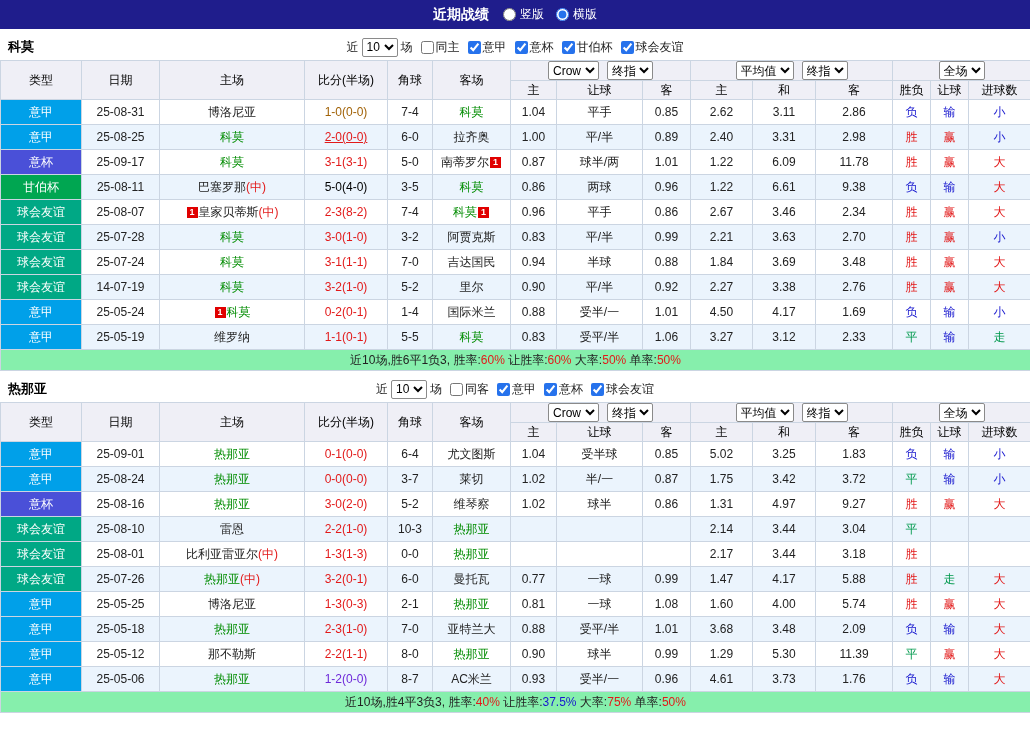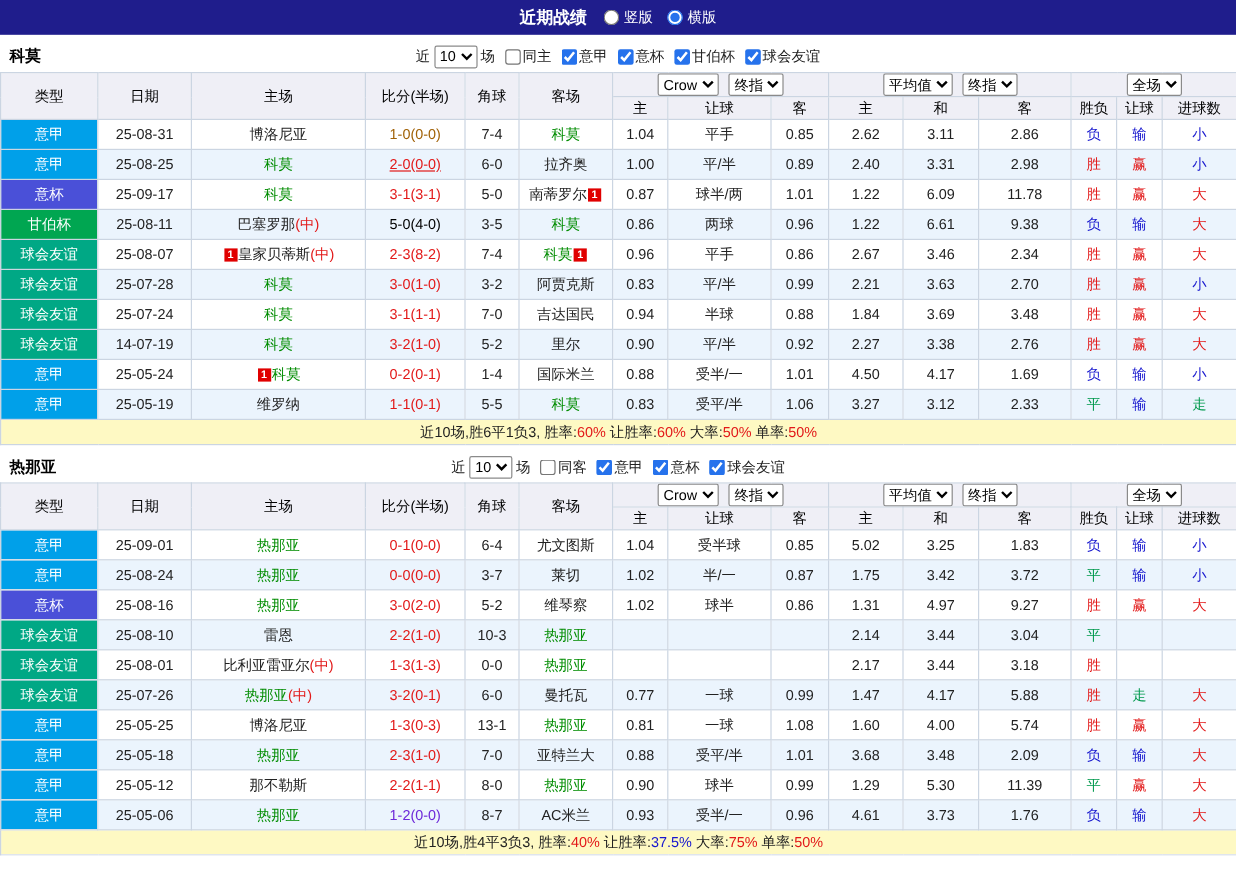--- a/index.html
+++ b/index.html
@@ -54,21 +54,21 @@
   .grid tbody td { height:25px; }
   .grid tbody tr.alt { background:#EBF4FD; }
   .type-cell { color:#fff; }
   .card-badge {
     display:inline-block; width:11px; height:11px;
     background:#E00000; color:#fff !important;
     font-size:9px; line-height:11px; text-align:center; font-weight:bold;
     margin:0 1px; vertical-align:1px;
   }
   .th-selects { display:flex; justify-content:center; align-items:center; gap:8px; }
-  .grid tfoot td { height:21px; background:#fef9c3; }
+  .grid tfoot td { height:21px; background:#86efac; }
 </style>
 </head>
 <body>
 
 <div class="topbar">
   <span class="topbar-title">近期战绩</span>
   <span class="radio-group" id="radio-group">
       <label class="radio-opt">
         <input type="radio" name="layout" style="">
         <span>竖版</span>
@@ -527,21 +527,21 @@
             <td>5.88</td>
             <td style="color: rgb(226, 25, 25);">胜</td>
             <td style="color: rgb(0, 153, 77);">走</td>
             <td style="color: rgb(226, 25, 25);">大</td>
           </tr>
           <tr>
             <td class="type-cell" style="background: rgb(0, 160, 233);">意甲</td>
             <td>25-05-25</td>
             <td><span>博洛尼亚</span></td>
             <td style="color: rgb(226, 25, 25);">1-3(0-3)</td>
-            <td>13-1</td>
+            <td>2-1</td>
             <td><span style="color: rgb(0, 140, 0);">热那亚</span></td>
             <td>0.81</td>
             <td>一球</td>
             <td>1.08</td>
             <td>1.60</td>
             <td>4.00</td>
             <td>5.74</td>
             <td style="color: rgb(226, 25, 25);">胜</td>
             <td style="color: rgb(226, 25, 25);">赢</td>
             <td style="color: rgb(226, 25, 25);">大</td>

